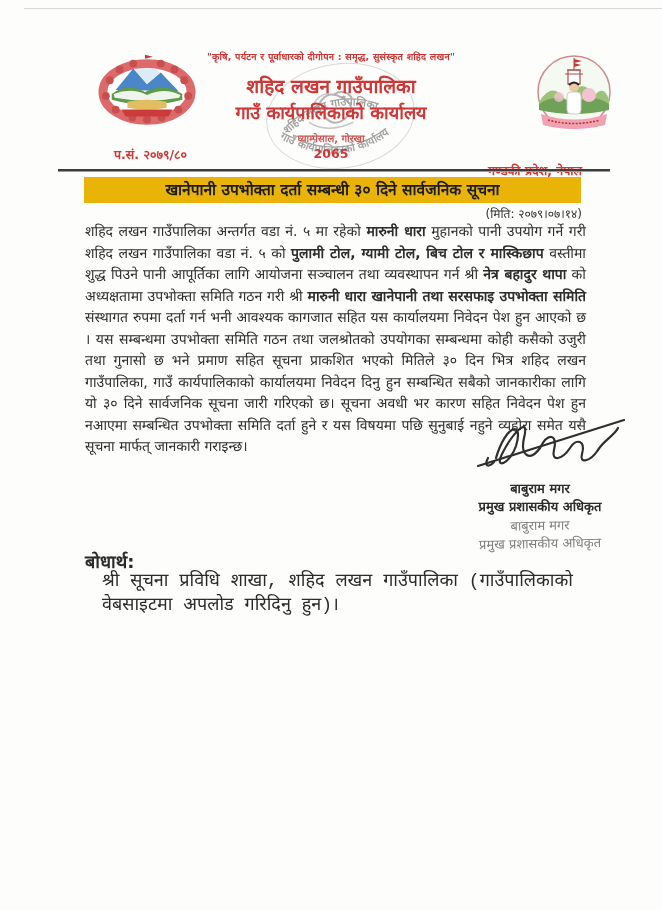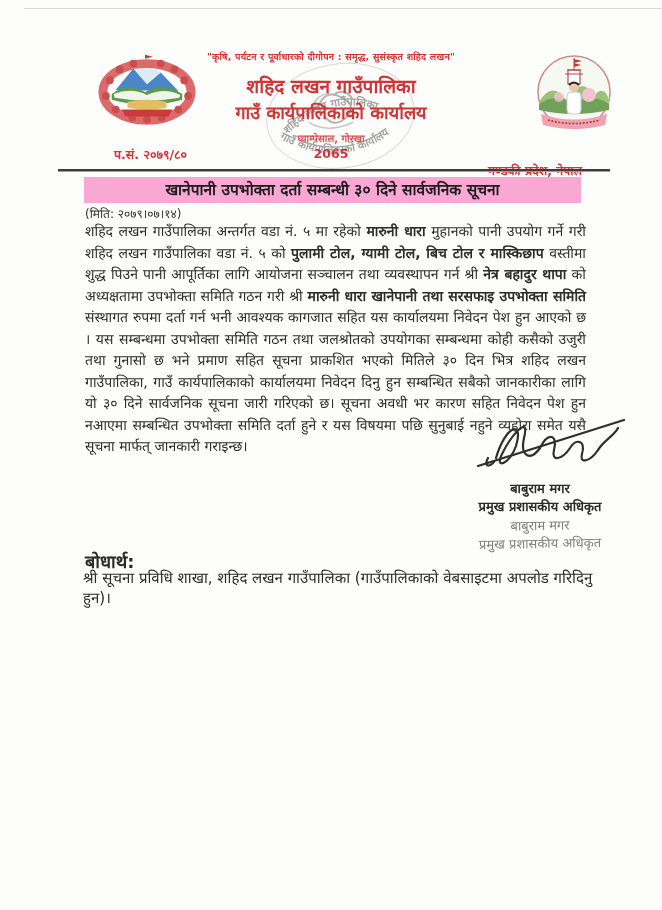--- a/index.html
+++ b/index.html
@@ -22,39 +22,39 @@
   .hdr-location{top:131px;font-size:10px;font-weight:bold;opacity:.85;}
   .hdr-year{top:146px;font-size:12.5px;font-weight:bold;}
   .hdr-ref{top:146px;left:85px;font-size:12.5px;font-weight:bold;margin-left:29px;}
   .hdr-province{top:162px;right:80px;font-size:12.5px;font-weight:bold;}
   .hdr-rule{top:169px;left:58px;width:552px;height:2px;background:#3d3d3d;border-bottom:1px solid #9a9a9a;}
   .emblem-left{top:54px;left:98px;width:98px;height:74px;}
   .emblem-right{top:54px;left:534px;width:80px;height:84px;}
   .round-stamp{top:48px;left:248px;width:184px;height:130px;opacity:.5;transform:rotate(-8deg);}
   .title-band{
     top:177px;left:84px;width:497px;height:26px;
-    background:#f9a8d4;
+    background:#eab308;
     text-align:center;line-height:26px;
     font-size:15.5px;font-weight:bold;color:#1d1d1d;
   }
-  .date-line{top:205px;left:85px;width:497px;text-align:left;font-size:12px;color:#333;}
+  .date-line{top:205px;left:85px;width:497px;text-align:right;font-size:12px;color:#333;}
   .body-text{
     top:221px;left:85px;width:501px;
     font-size:14px;line-height:21.5px;
     text-align:justify;color:#2d2d2d;
   }
   .seg-bold{font-weight:bold;}
   .signature-svg{top:406px;left:466px;width:168px;height:74px;}
   .sig-block{left:420px;width:240px;text-align:center;}
   .sig-name{top:479px;font-size:13px;font-weight:bold;}
   .sig-title{top:497px;font-size:13px;font-weight:bold;}
   .sig-stamp-name{top:516px;font-size:13px;color:rgba(105,105,105,.85);transform:rotate(-1deg);}
   .sig-stamp-title{top:534px;font-size:13px;color:rgba(105,105,105,.85);transform:rotate(-1deg);}
   .cc-label{top:549px;left:85px;font-size:18px;font-weight:bold;}
-  .cc-line{top:567px;left:83px;width:520px;font-size:15px;}
+  .cc-line{top:567px;left:102px;width:520px;font-size:18px;font-family:Liberation Mono, monospace;}
 </style>
 </head>
 <body>
 
 <div class="page">
 
   <div class="scan-line-top"></div>
 
   <svg class="abs emblem-left" viewBox="0 0 100 74">
     <ellipse cx="50" cy="38" rx="45" ry="29" fill="#ffffff" stroke="#dd6a6a" stroke-width="9"></ellipse>

